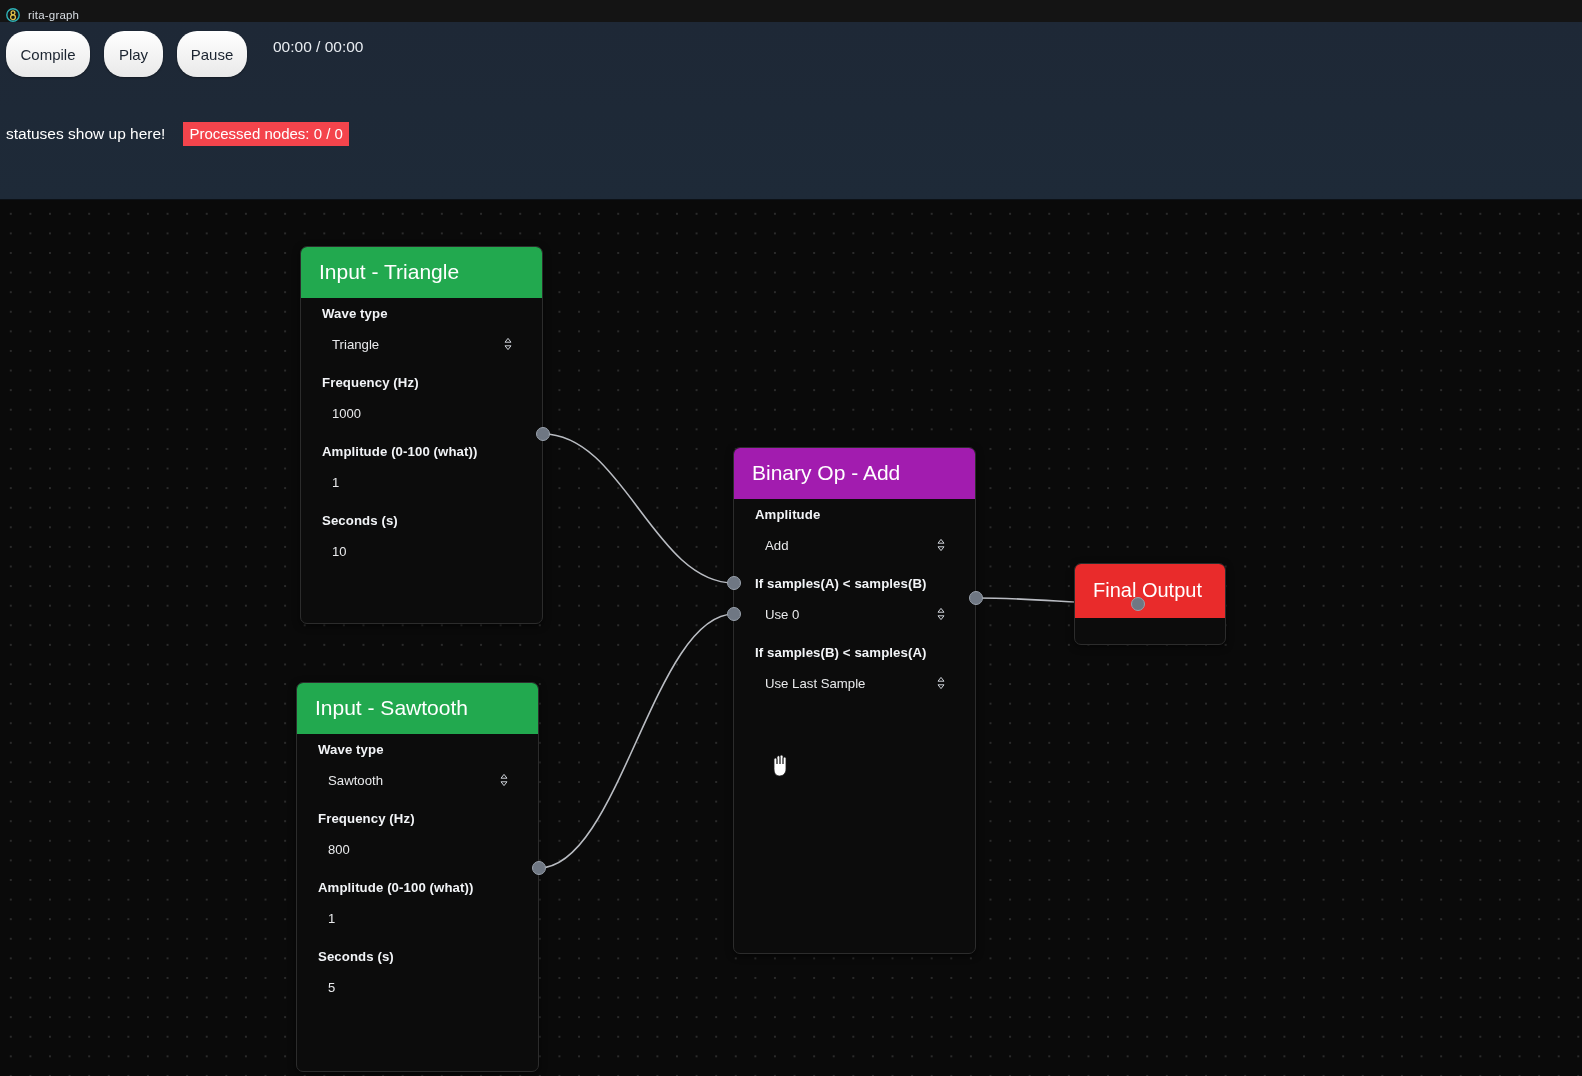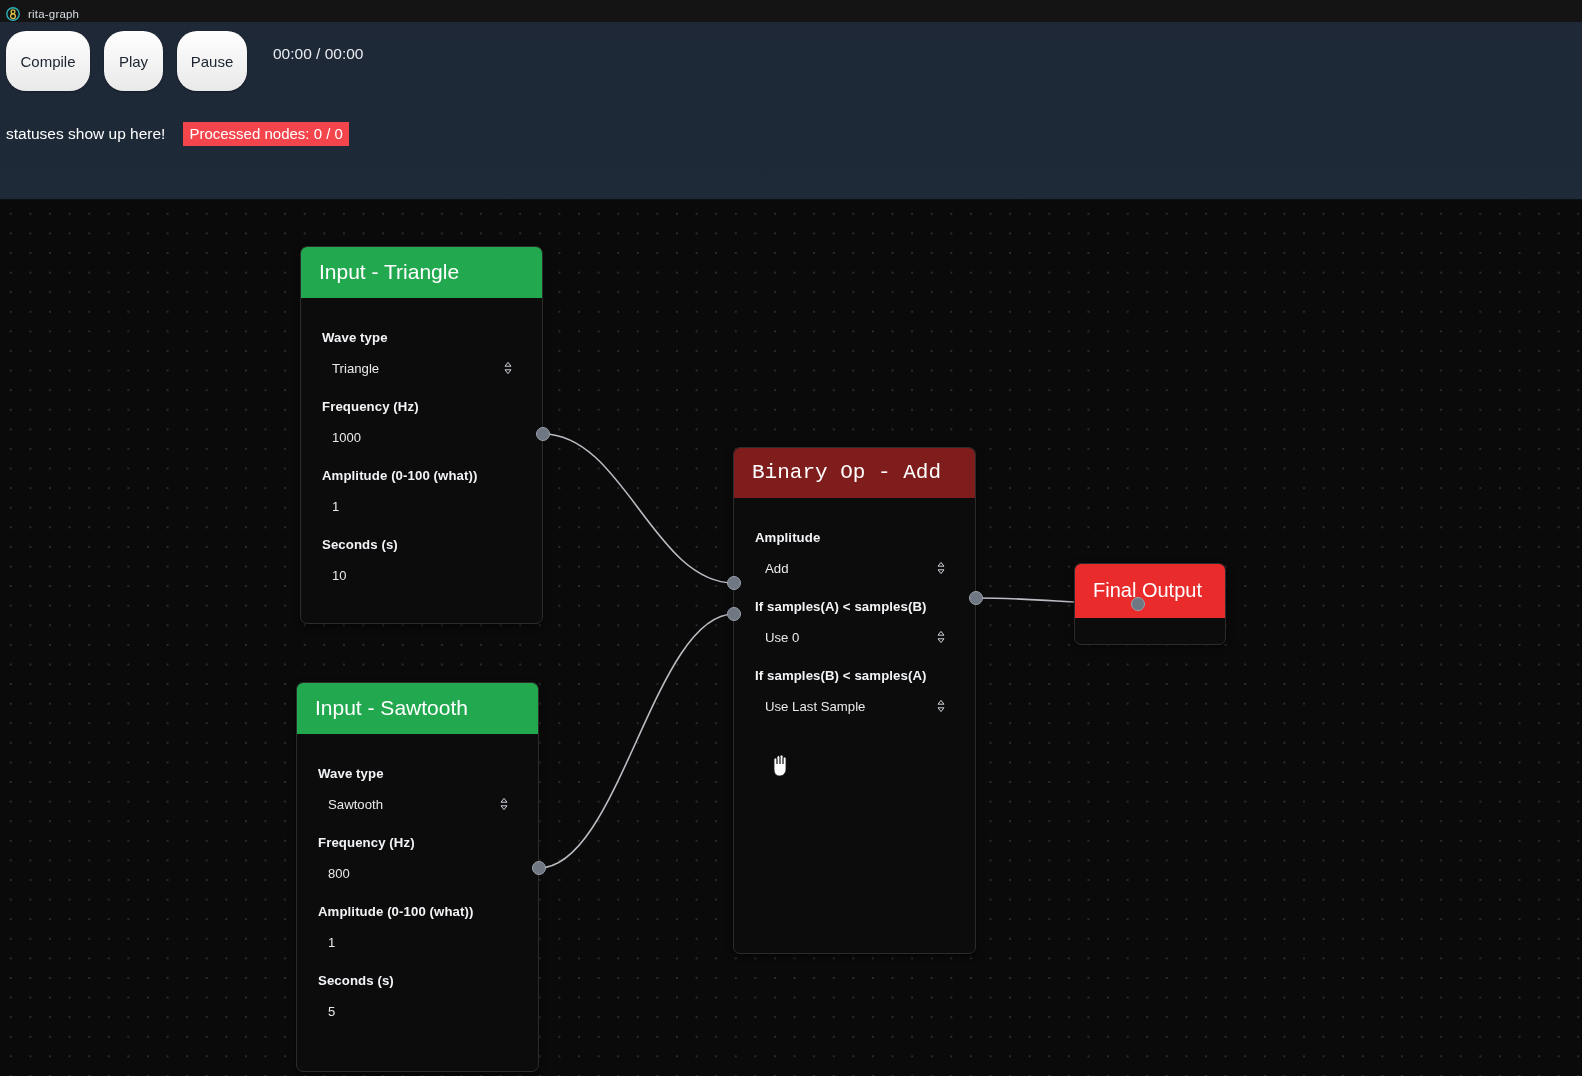--- a/index.html
+++ b/index.html
@@ -9,21 +9,21 @@
     background: #0a0a0a;
     font-family: "Liberation Sans", sans-serif;
   }
 
   
   #titlebar {
     position: absolute; left: 0; top: 0; width: 1582px; height: 34px;
     background: #141414;
     display: flex; align-items: center; gap: 8px;
     padding-left: 6px;
-    border-bottom: 6px solid #15803d;
+    border-bottom: 4px solid #15803d;
   }
   #titlebar .app-icon {
     width: 14px; height: 14px; position: relative; flex: 0 0 auto;
   }
   #titlebar .app-icon svg { display: block; }
   #titlebar .app-title {
     color: #d8dde3; font-size: 11.5px; letter-spacing: .2px;
     font-family: "Liberation Sans", sans-serif;
   }
 
@@ -36,21 +36,21 @@
   }
   #row-transport { position: absolute; left: 0; top: 9px; display: flex; align-items: center; gap: 14px; padding-left: 6px; }
   .tbtn {
     background: linear-gradient(180deg,#ffffff 0%, #f3f3f3 55%, #e9e9e9 100%);
     color: #1b2430;
     border: none;
     border-radius: 20px;
     font-size: 15px;
     font-family: "Liberation Sans", sans-serif;
     cursor: pointer;
-    height: 60px;
+    height: 46px;
     display: flex; align-items: center; justify-content: center;
     box-shadow: 0 1px 2px rgba(0,0,0,.35);
     padding: 0 18px;
     white-space: nowrap;
   }
   #btn-compile { width: 84px; }
   #btn-play { width: 59px; }
   #btn-pause { width: 70px; }
   .timecode {
     color: #e8ecf1; font-size: 15.5px; margin-left: 12px;
@@ -105,23 +105,23 @@
     overflow: hidden;
     box-shadow: 0 2px 7px rgba(0,0,0,.55);
   }
   .node-header {
     padding: 13px 18px 14px 18px;
     font-size: 21px;
     color: #ffffff;
     font-family: "Liberation Sans", sans-serif;
   }
   .node-header.green { background: #22a94f; }
-  .node-header.purple { background: #7f1d1d; font-family: Liberation Mono, monospace; }
+  .node-header.purple { background: #a21caf; }
   .node-header.red { background: #e92b2b; }
-  .node-body { padding: 26px 0 22px 0; }
+  .node-body { padding: 2px 0 22px 0; }
 
   .field-label {
     color: #f2f4f7;
     font-size: 13.2px;
     font-weight: bold;
     padding: 6px 0 0 21px;
     letter-spacing: .1px;
   }
   .field-control {
     margin: 8px 14px 10px 14px;

